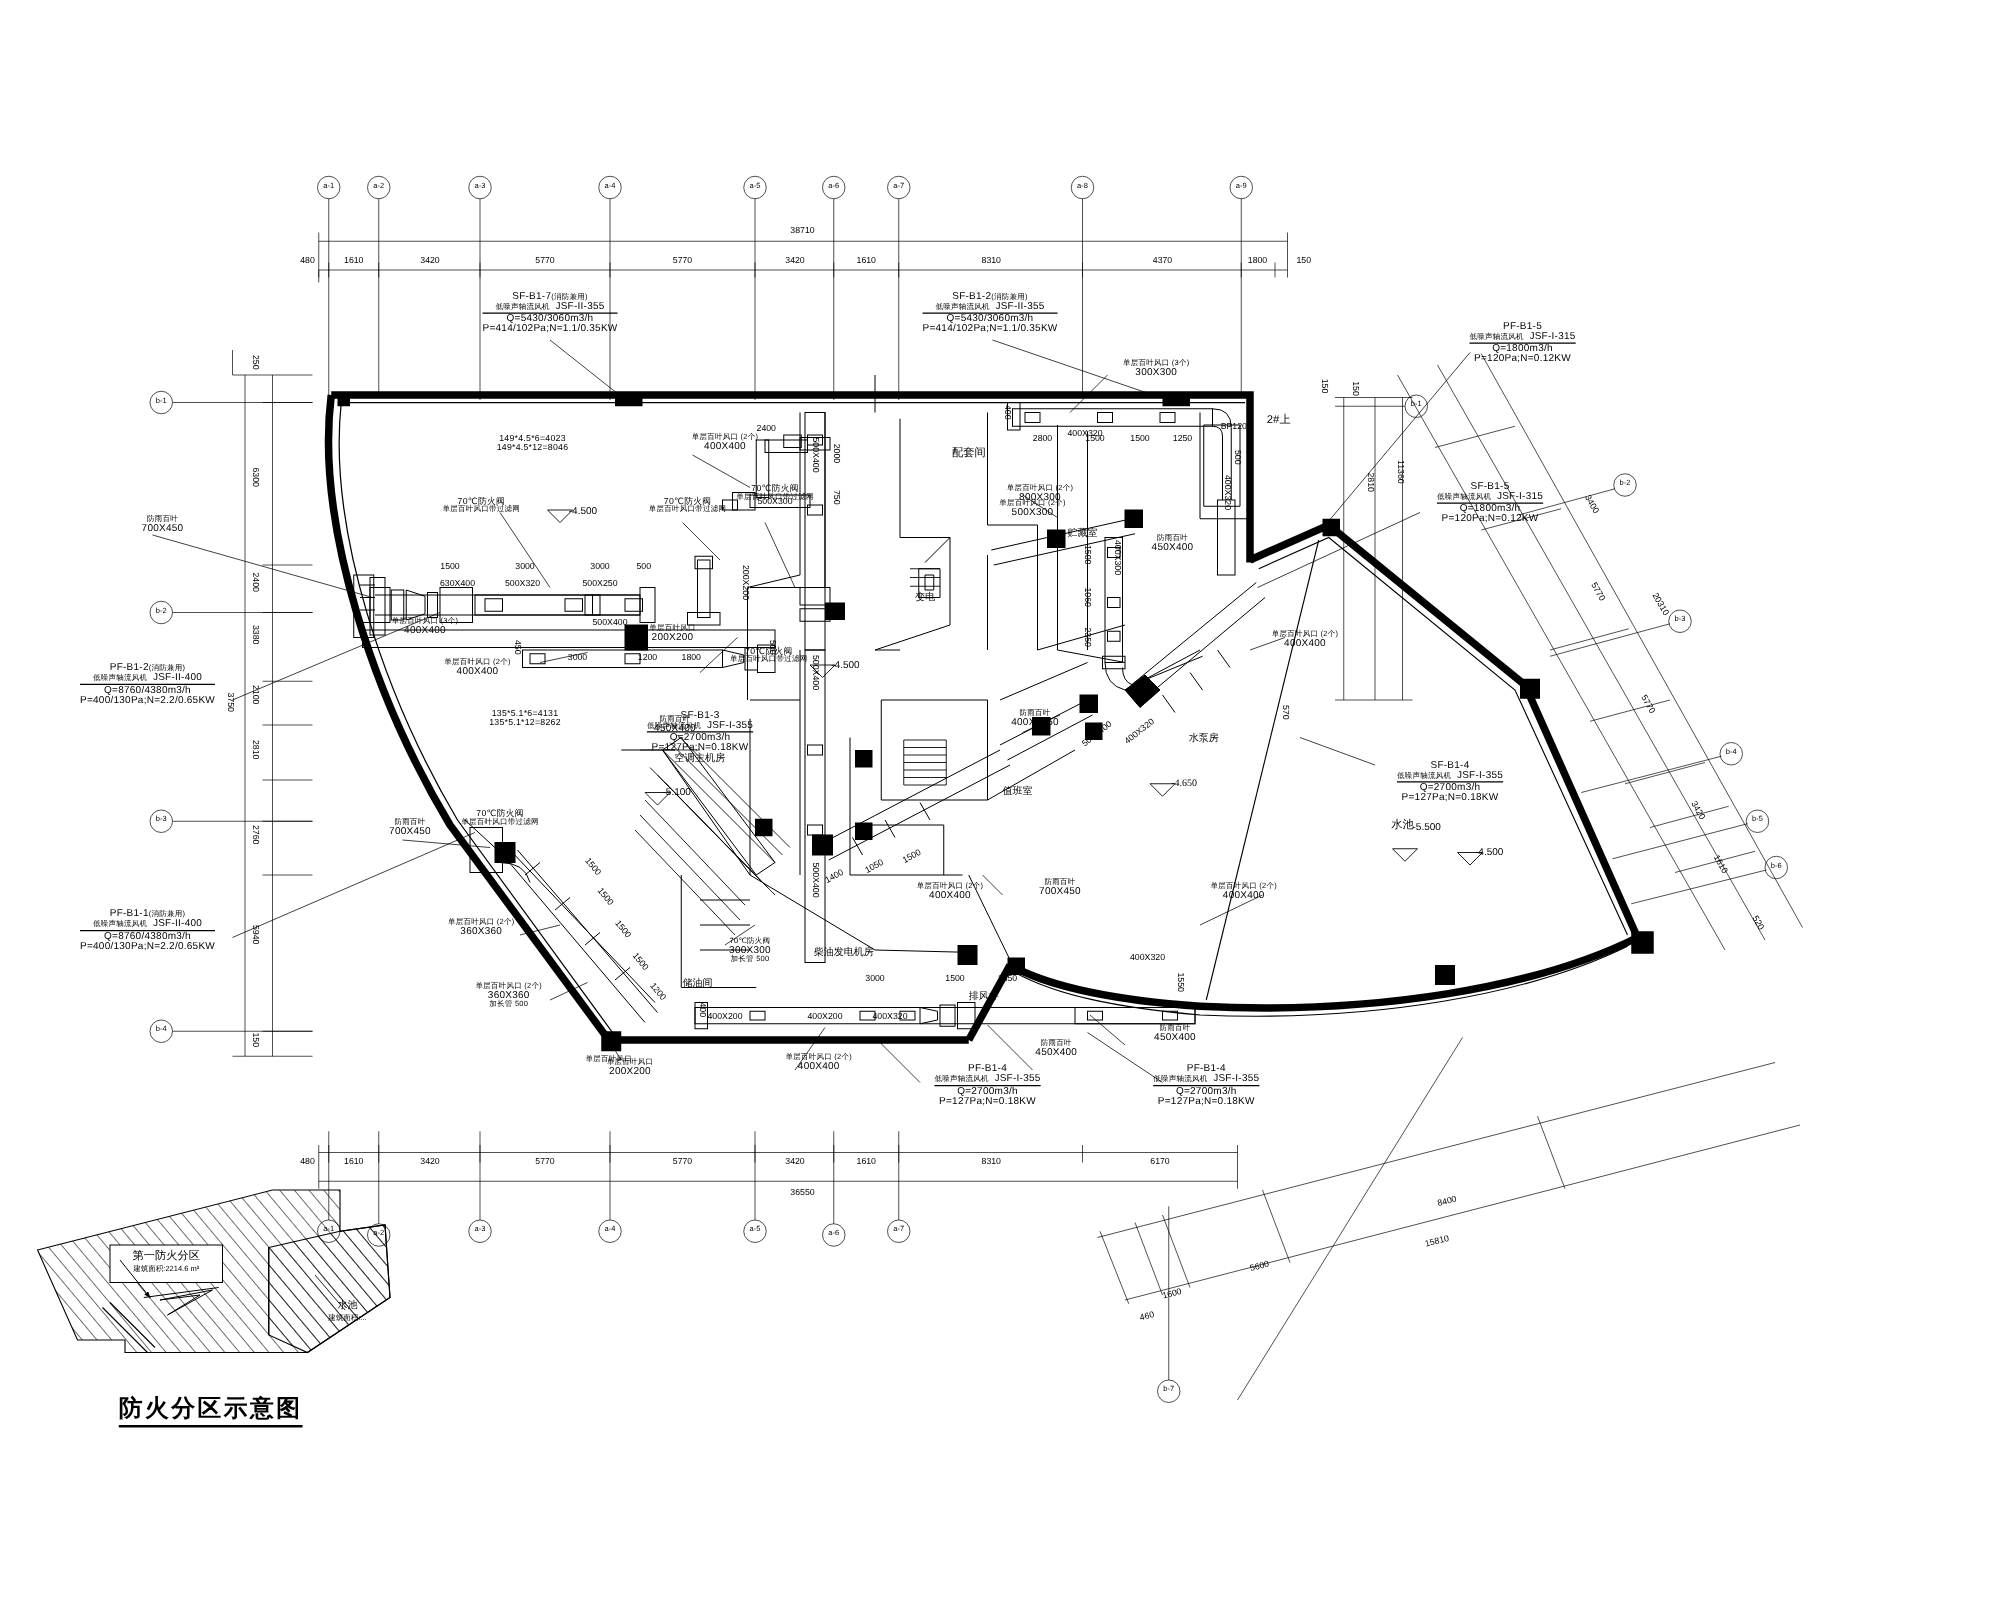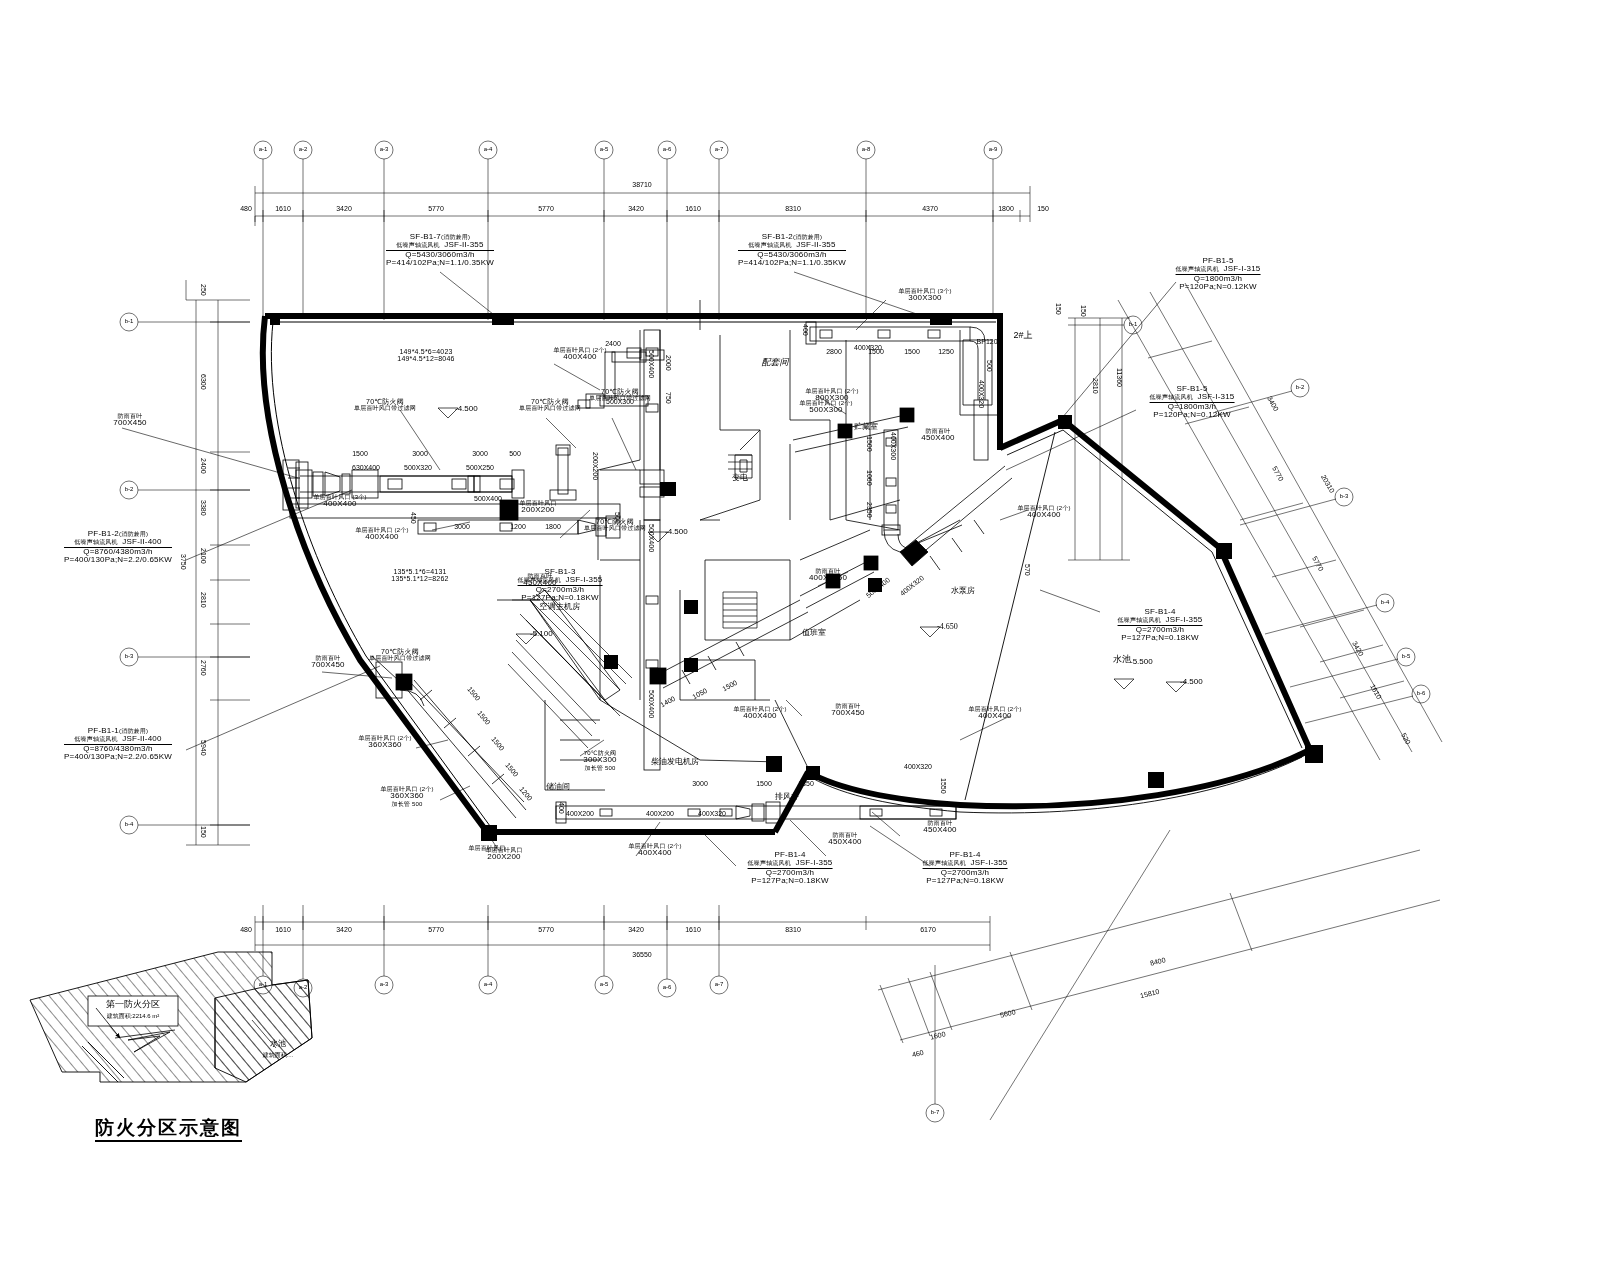--- a/index.html
+++ b/index.html
@@ -593,21 +593,21 @@
 </div>
 
 <div class="lbl eq" style="left:965px;top:851px;">
   <div><span class="hd">PF-B1-4</span></div>
   <div><span class="t6">低噪声轴流风机</span> &nbsp;<span class="t8">JSF-I-355</span></div>
   <div class="rule"></div>
   <div class="t8">Q=2700m3/h</div>
   <div class="t8">P=127Pa;N=0.18KW</div>
 </div>
 
-<div class="lbl t9 ctr" style="left:775px;top:358px;font-style:italic;">配套间</div>
+<div class="lbl t9 ctr" style="left:775px;top:358px;">配套间</div>
 <div class="lbl t8 ctr" style="left:866px;top:423px;">贮藏室</div>
 <div class="lbl t8 ctr" style="left:740px;top:474px;">变电</div>
 <div class="lbl t8 ctr" style="left:814px;top:629px;">值班室</div>
 <div class="lbl t8 ctr" style="left:963px;top:587px;">水泵房</div>
 <div class="lbl t8 ctr" style="left:675px;top:758px;">柴油发电机房</div>
 <div class="lbl t8 ctr" style="left:558px;top:783px;">储油间</div>
 <div class="lbl t8 ctr" style="left:787px;top:793px;">排风井</div>
 <div class="lbl t9 ctr" style="left:1122px;top:655px;">水池</div>
 <div class="lbl t9 ctr" style="left:1023px;top:331px;">2#上</div>
 

